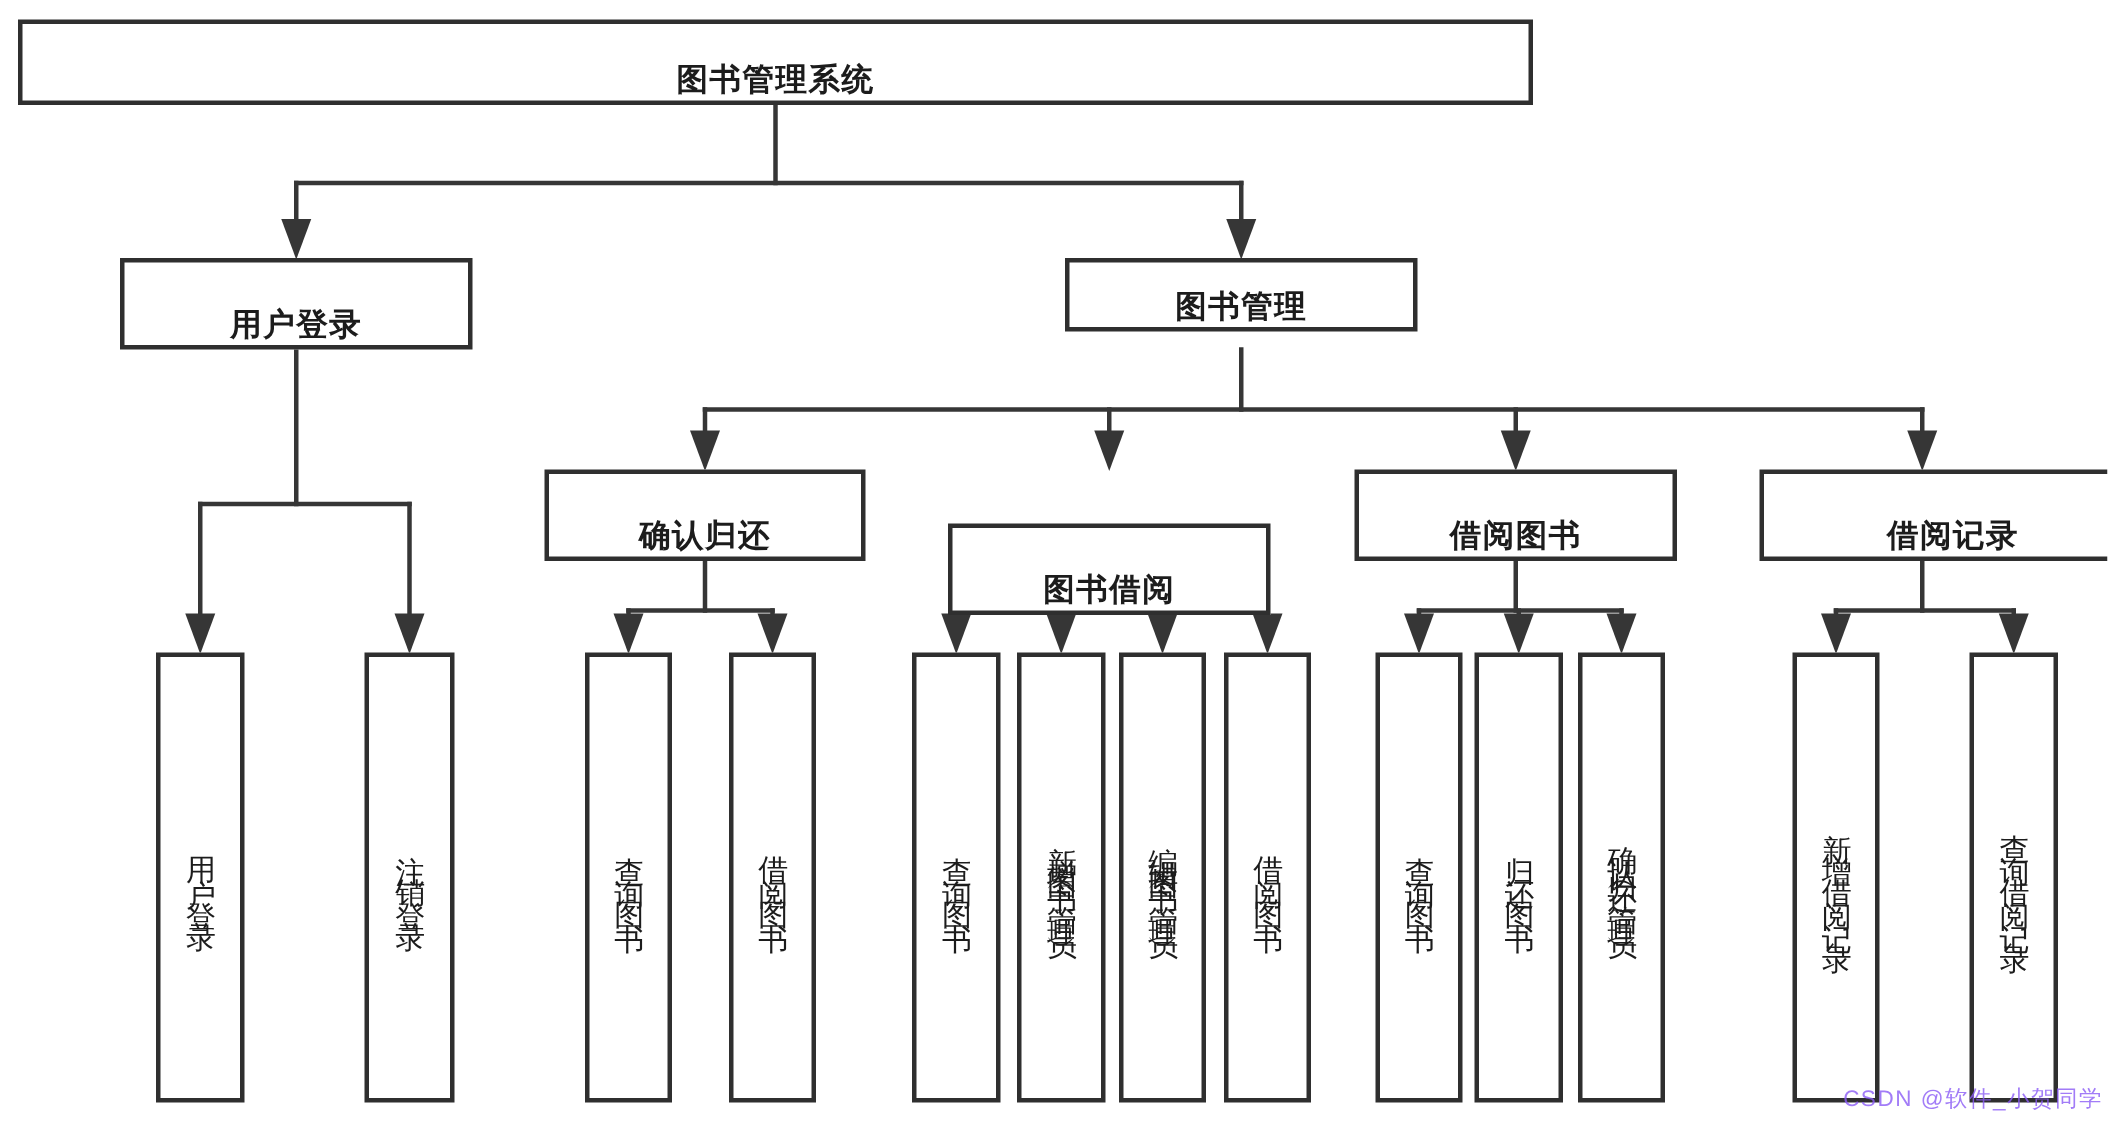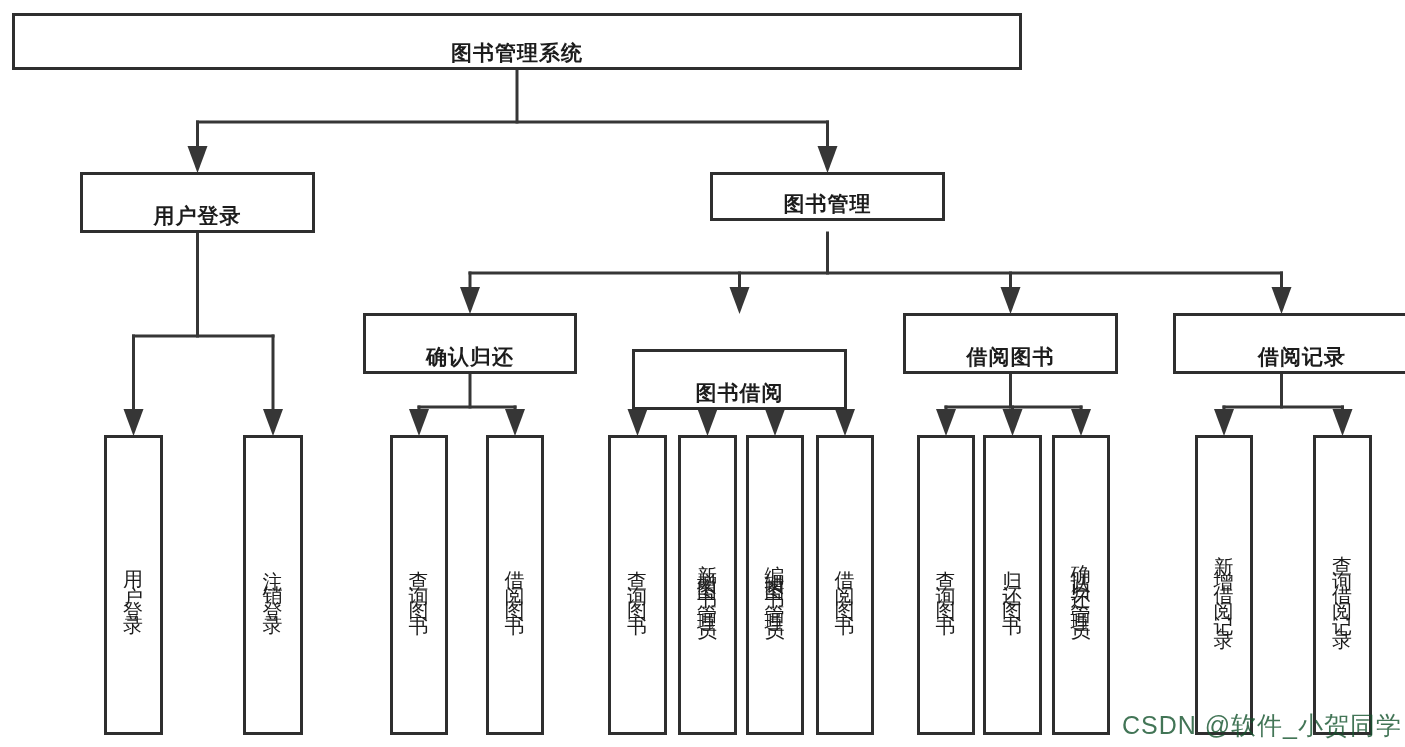--- a/index.html
+++ b/index.html
@@ -51,22 +51,22 @@
     writing-mode: vertical-rl;
     text-orientation: mixed;
     font-size: 20px;
     line-height: 1.1;
     white-space: nowrap;
   }
   #watermark {
     position: absolute;
     right: 3px;
     bottom: 5px;
-    font-size: 25px;
-    color: #14532d;
+    font-size: 15px;
+    color: #8b5cf6;
     opacity: 0.8;
     z-index: 5;
     letter-spacing: 1px;
     white-space: nowrap;
   }
 </style>
 </head>
 <body>
 
 <div id="canvas">

